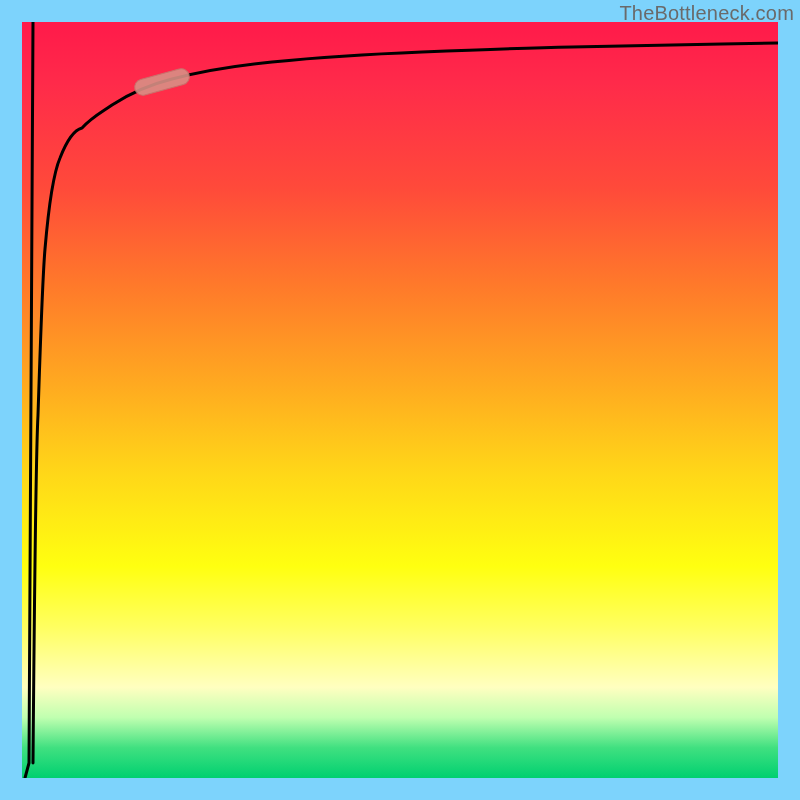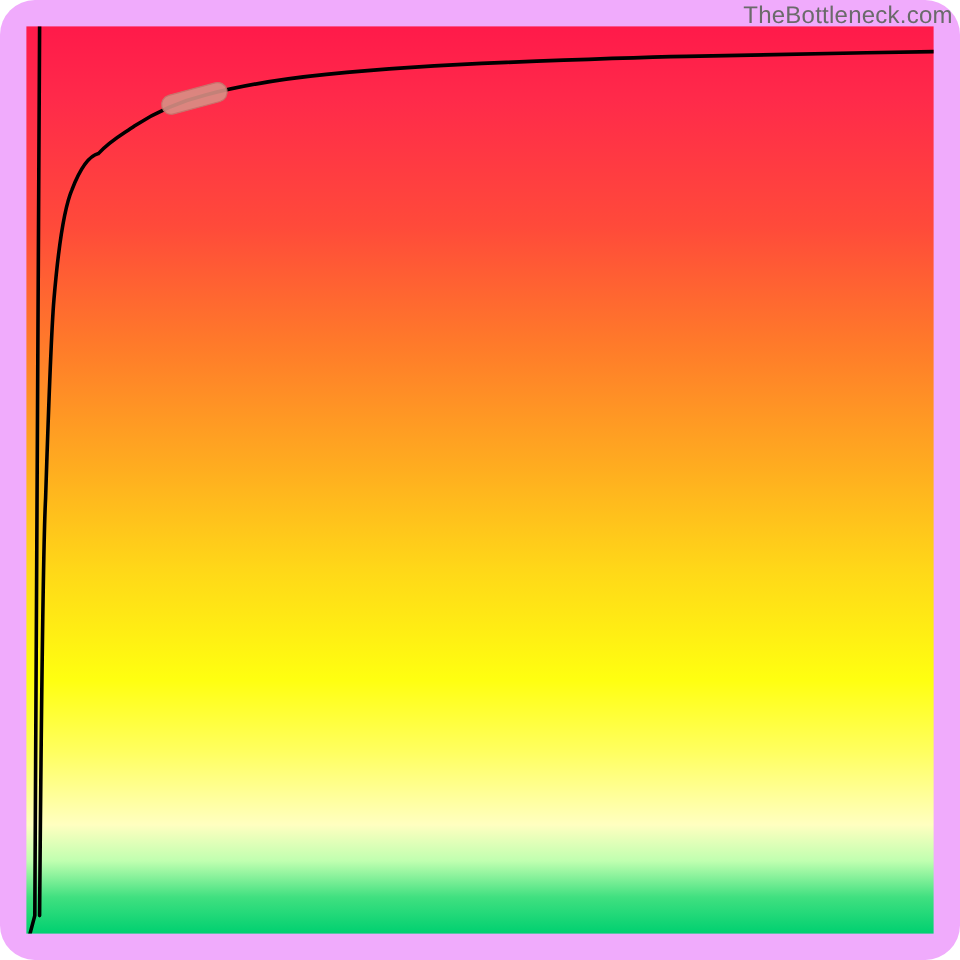--- a/index.html
+++ b/index.html
@@ -1,22 +1,21 @@
 <!DOCTYPE html>
 <html><head>
 <meta charset="utf-8">
 <style>
   * { margin: 0; padding: 0; box-sizing: border-box; }
   html, body { width: 800px; height: 800px; overflow: hidden; background: #fff; }
   .chart-container {
     position: relative;
     width: 800px;
     height: 800px;
-    background: #f0abfc;
-    border-radius: 29px;
+    background: #7dd3fc;
   }
   .plot-area {
     position: absolute;
     left: 22px;
     top: 22px;
     width: 756px;
     height: 756px;
     background: linear-gradient(to bottom,
       #ff1a4a 0%,
       #ff2a4a 8%,

